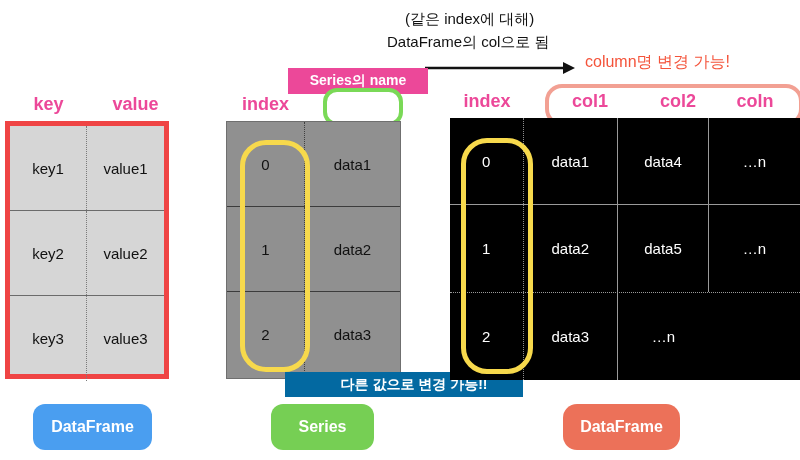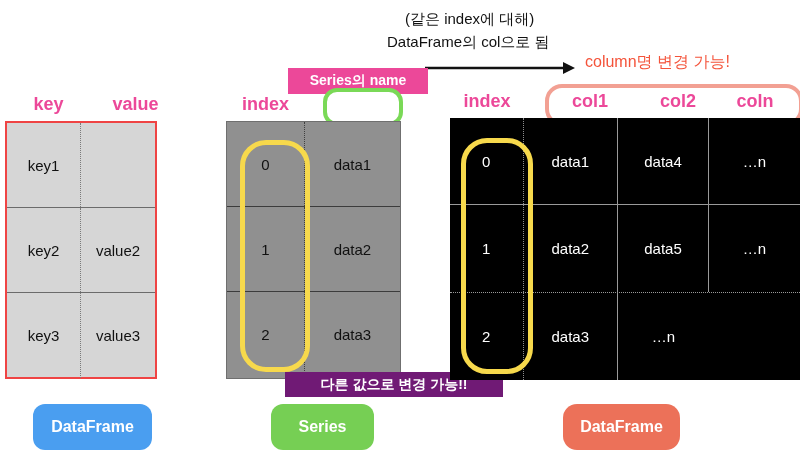--- a/index.html
+++ b/index.html
@@ -11,21 +11,21 @@
     overflow:hidden;
     -webkit-font-smoothing:antialiased;
   }
 
   
   .tbl{position:absolute;box-sizing:border-box;}
   .tbl .row{display:flex;box-sizing:border-box;align-items:center;}
   .cell{display:flex;align-items:center;justify-content:center;box-sizing:border-box;}
 
   
-  #dict-table{left:5px;top:121px;width:152px;height:258px;background:#d6d6d6;border:2px solid #ef4444;}
+  #dict-table{left:5px;top:121px;width:164px;height:258px;background:#d6d6d6;border:5px solid #ef4444;}
   #dict-table .row{height:85px;}
   #dict-table .row.r1,#dict-table .row.r2{border-bottom:1px solid #6b6b6b;}
   #dict-table .cell{width:50%;height:100%;font-size:15px;color:#111;}
   #dict-table .cell.left{border-right:1px dotted #7a7a7a;}
 
   
   #series-table{left:226px;top:121px;width:175px;height:258px;background:#909090;border:1px solid #6f6f6f;}
   #series-table .row{height:85px;}
   #series-table .row.r1,#series-table .row.r2{border-bottom:1px solid #3c3c3c;}
   #series-table .cell{height:100%;font-size:15px;color:#111;}
@@ -56,21 +56,21 @@
                    border:4px solid #7ad957;border-radius:14px;background:#ffffff;}
 
   
   #col-box{position:absolute;left:545px;top:84px;width:250px;height:34px;
            border:4px solid #f2a093;border-radius:17px;background:transparent;}
 
   
   .banner{position:absolute;display:flex;align-items:center;justify-content:center;
           color:#ffffff;font-weight:bold;}
   #series-name-badge{left:288px;top:68px;width:140px;height:26px;background:#ec4899;font-size:14px;}
-  #change-banner{left:285px;top:372px;width:218px;height:25px;background:#701a75;font-size:14px;}
+  #change-banner{left:285px;top:372px;width:218px;height:25px;background:#0369a1;font-size:14px;padding-left:20px;}
 
   .pill{position:absolute;display:flex;align-items:center;justify-content:center;
         border-radius:12px;color:#ffffff;font-weight:bold;font-size:16px;}
   #pill-dictionary{left:33px;top:404px;width:119px;height:46px;background:#4a9ef0;}
   #pill-series{left:271px;top:404px;width:103px;height:46px;background:#76cf54;}
   #pill-dataframe{left:563px;top:404px;width:117px;height:46px;background:#ec7159;border-radius:14px;}
 
   
   .anno{position:absolute;color:#111;font-size:15px;white-space:nowrap;}
   #anno-line1{left:405px;top:10px;}
@@ -91,20 +91,21 @@
   <line x1="0" y1="7" x2="138" y2="7" stroke="#111" stroke-width="2.5"></line>
   <polygon points="138,1 150,7 138,13" fill="#111"></polygon>
 </svg>
 
 <div class="hdr" style="left:5px;top:92px;width:87px;height:24px;">key</div>
 <div class="hdr" style="left:92px;top:92px;width:87px;height:24px;">value</div>
 
 <div class="tbl" id="dict-table">
   <div class="row r1">
     <div class="cell left">key1</div>
+    <div class="cell">value1</div>
   </div>
   <div class="row r2">
     <div class="cell left">key2</div>
     <div class="cell">value2</div>
   </div>
   <div class="row r3">
     <div class="cell left">key3</div>
     <div class="cell">value3</div>
   </div>
 </div>

